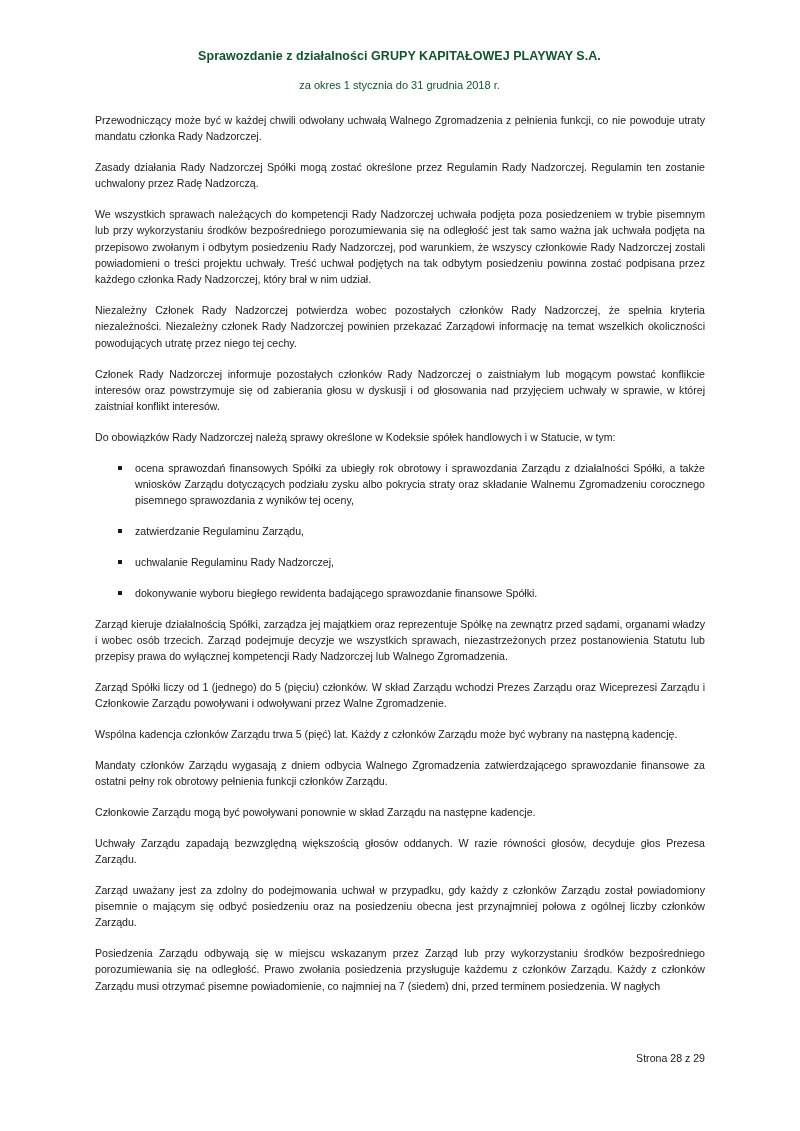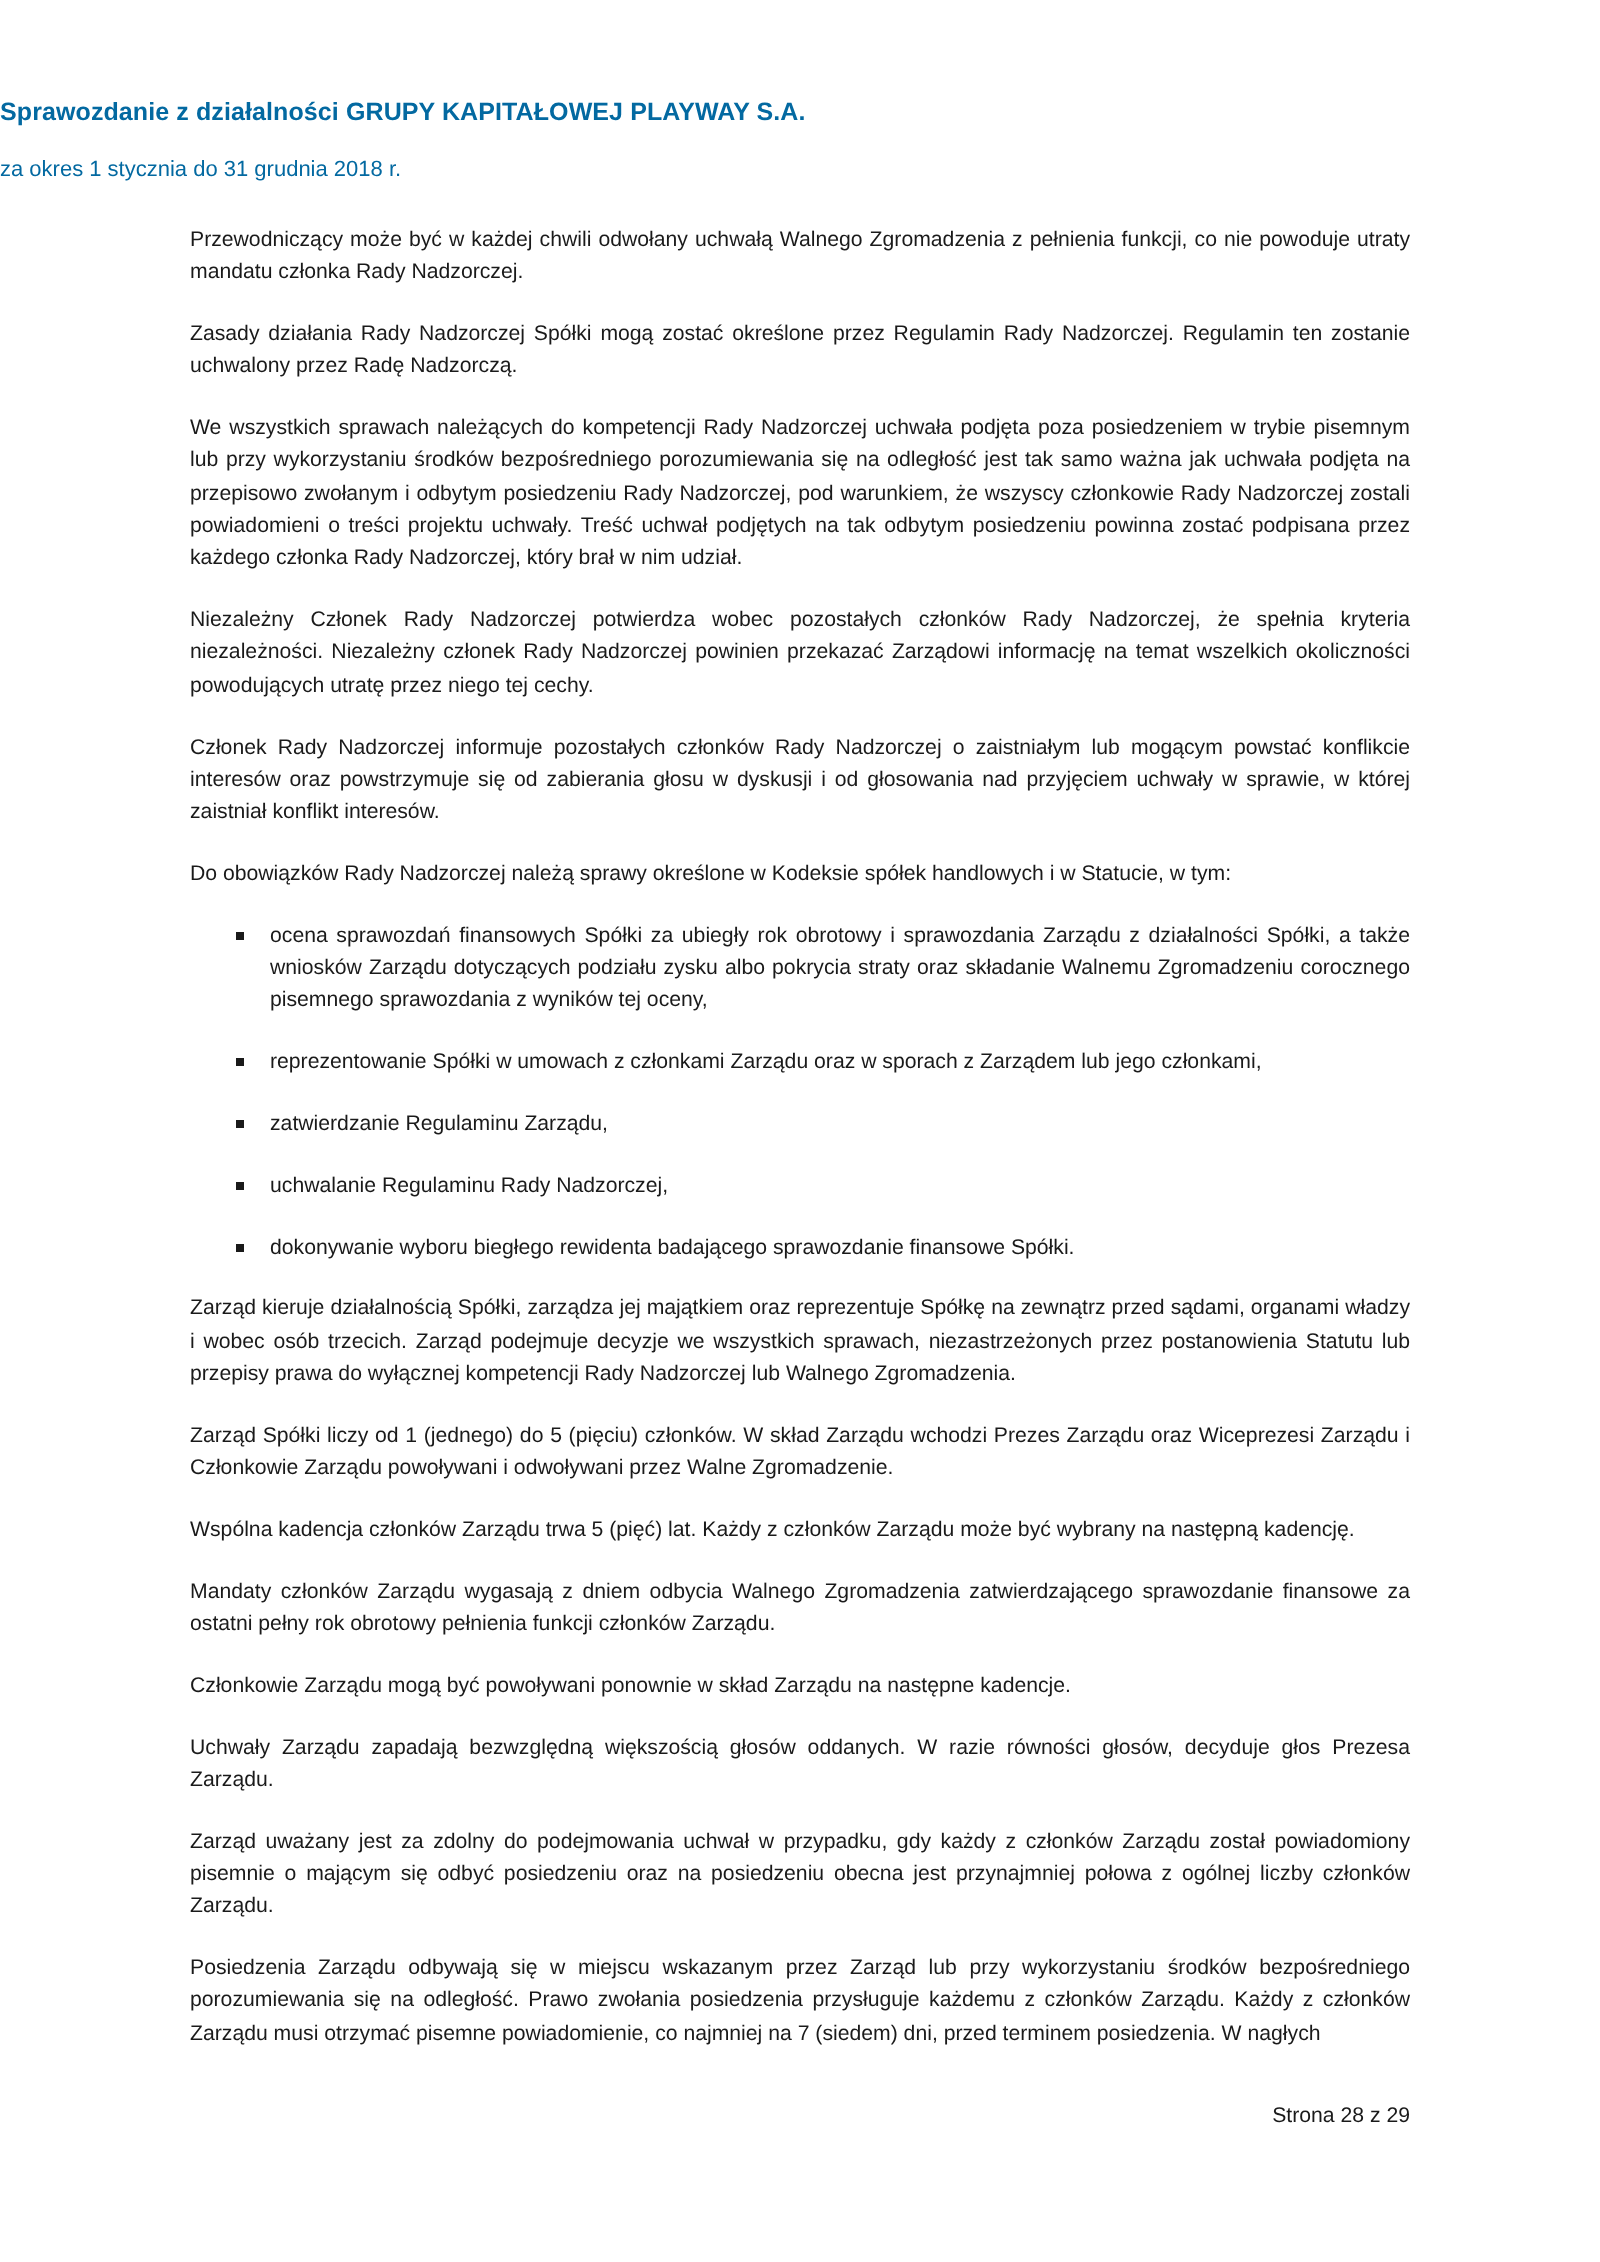--- a/index.html
+++ b/index.html
@@ -13,21 +13,22 @@
       position: relative;
       overflow: hidden;
       font-family: "Liberation Sans", "DejaVu Sans", sans-serif;
       color: #1a1a1a;
     }
     .page-header {
       position: absolute;
       top: 48px;
       left: 0;
       width: 799px;
-      color: #0369a1;
+      text-align: center;
+      color: #14532d;
     }
     .header-title {
       font-size: 12.5px;
       font-weight: bold;
       line-height: 16px;
       letter-spacing: 0.05px;
     }
     .header-subtitle {
       font-size: 11px;
       line-height: 15px;
@@ -88,21 +89,20 @@
   <p class="para">Członek Rady Nadzorczej informuje pozostałych członków Rady Nadzorczej o zaistniałym lub mogącym powstać konflikcie interesów oraz powstrzymuje się od zabierania głosu w dyskusji i od głosowania nad przyjęciem uchwały w sprawie, w której zaistniał konflikt interesów.</p>
   <p class="para">Do obowiązków Rady Nadzorczej należą sprawy określone w Kodeksie spółek handlowych i w Statucie, w tym:</p>
 
   <ul class="bullets">
     <li class="bullet-item">
       <span class="bullet-marker"></span>
       <span>ocena sprawozdań finansowych Spółki za ubiegły rok obrotowy i sprawozdania Zarządu z działalności Spółki, a także wniosków Zarządu dotyczących podziału zysku albo pokrycia straty oraz składanie Walnemu Zgromadzeniu corocznego pisemnego sprawozdania z wyników tej oceny,</span>
     </li>
     <li class="bullet-item">
       <span class="bullet-marker"></span>
-      <span>reprezentowanie Spółki w umowach z członkami Zarządu oraz w sporach z Zarządem lub jego członkami,</span>
     </li>
     <li class="bullet-item">
       <span class="bullet-marker"></span>
       <span>zatwierdzanie Regulaminu Zarządu,</span>
     </li>
     <li class="bullet-item">
       <span class="bullet-marker"></span>
       <span>uchwalanie Regulaminu Rady Nadzorczej,</span>
     </li>
     <li class="bullet-item">

